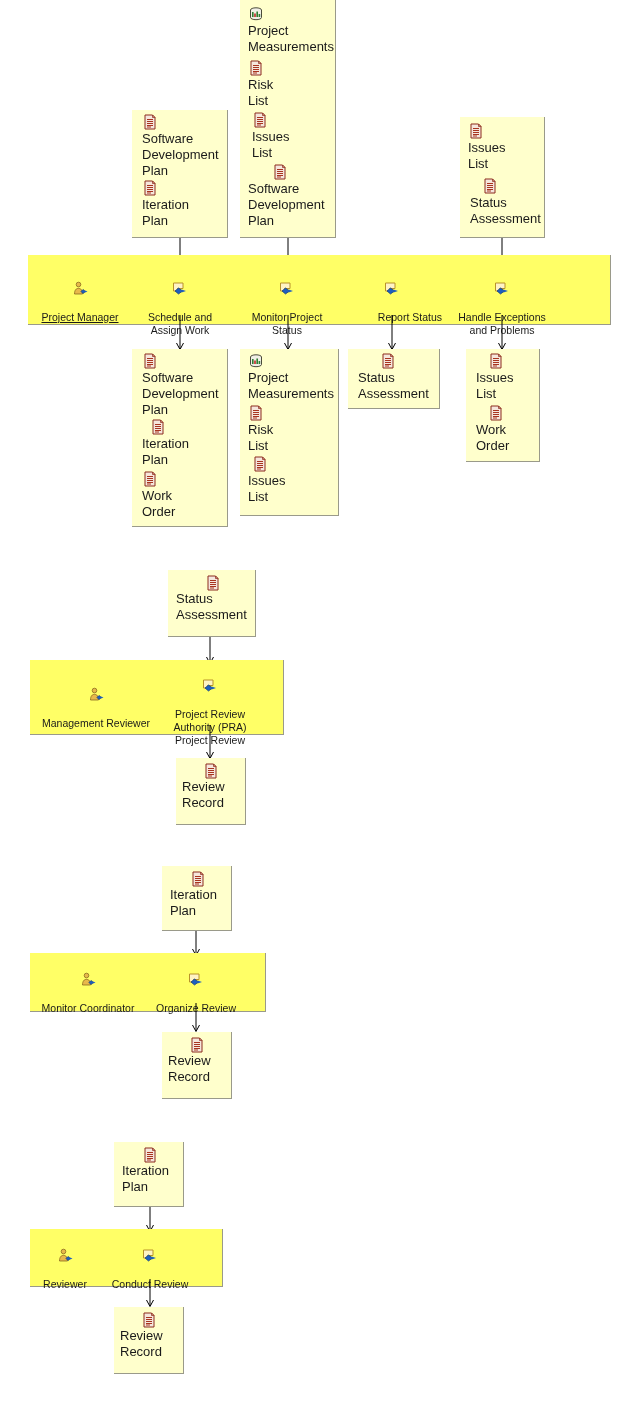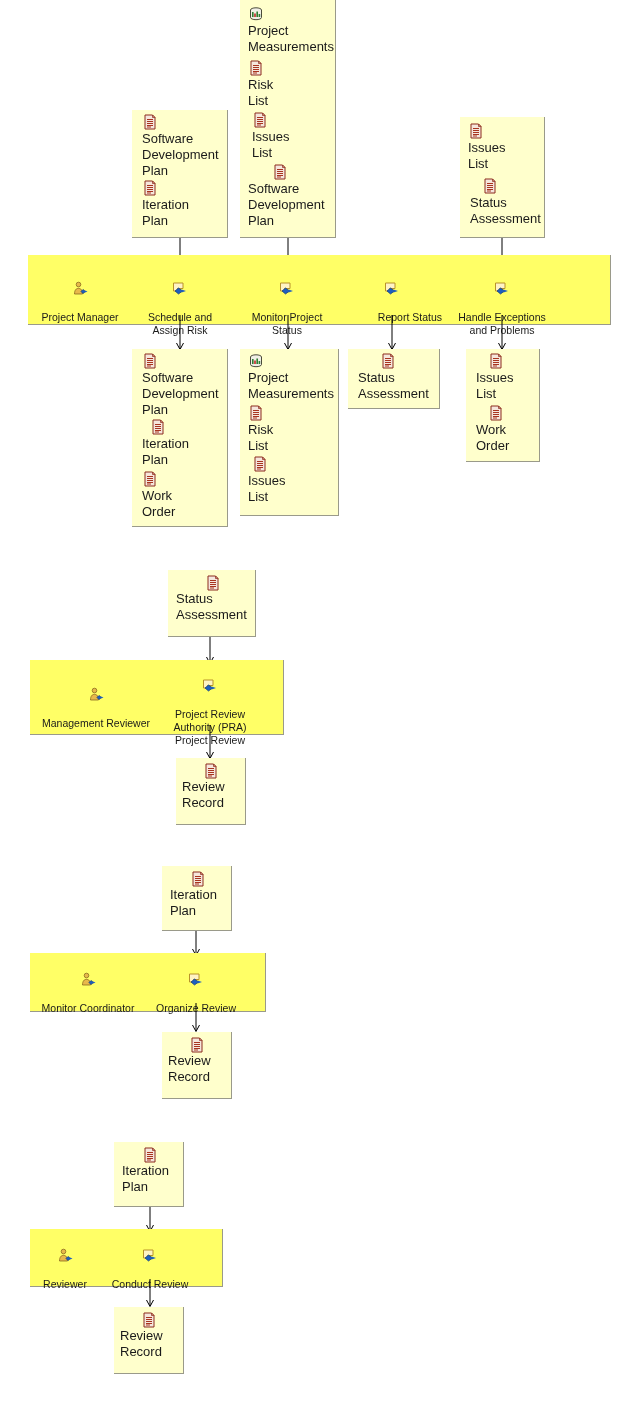--- a/index.html
+++ b/index.html
@@ -234,42 +234,42 @@
     <line x1="180" y1="238" x2="180" y2="269"></line>
     <polyline points="176.5,264 180,270.5 183.5,264"></polyline>
     <line x1="288" y1="238" x2="288" y2="269"></line>
     <polyline points="284.5,264 288,270.5 291.5,264"></polyline>
     <line x1="502" y1="238" x2="502" y2="269"></line>
     <polyline points="498.5,264 502,270.5 505.5,264"></polyline>
   </svg>
 
   <div class="activity-band" style="left:28px; top:255px; width:583px; height:70px;"></div>
 
-  <div class="node" style="left:28px; top:268px; width:104px;">
+  <div class="node" style="left:28px; top:268px; width:104px;text-decoration:underline;">
     <span class="ico">
       <svg width="16" height="16" viewBox="0 0 16 16" style="display:block;margin:0 auto;">
         <circle cx="6.5" cy="3.5" r="2.3" fill="#E8B84B" stroke="#8A6A1E" stroke-width="0.8"></circle>
         <path d="M2.5,13 C2.5,9 4.3,7.3 6.5,7.3 C8.7,7.3 10.5,9 10.5,13 Z" fill="#E8B84B" stroke="#8A6A1E" stroke-width="0.8"></path>
         <polygon points="11,8.5 13.5,10.5 11,12.5 9,10.5" fill="#1F5FBF" stroke="#0E3A7A" stroke-width="0.7"></polygon>
         <polygon points="12.5,9.3 15.5,10.5 12.5,11.7" fill="#1F5FBF"></polygon>
       </svg>
     </span>
     <span class="lbl">Project Manager</span>
   </div>
 
   <div class="node" style="left:130px; top:268px; width:100px;">
     <span class="ico">
       <svg width="16" height="16" viewBox="0 0 16 16" style="display:block;margin:0 auto;">
         <polygon points="1.5,2 11,2 11,7.5 5.5,7.5 5.5,10 1.5,10" fill="#FFF3C4" stroke="#B8922A" stroke-width="1"></polygon>
         <polygon points="6.5,7 10.5,10 6.5,13 3,10" fill="#1F5FBF" stroke="#0E3A7A" stroke-width="0.7"></polygon>
         <polygon points="9.5,8.6 14,10 9.5,11.4" fill="#1F5FBF"></polygon>
       </svg>
     </span>
     <span class="lbl">Schedule and
-Assign Risk</span>
+Assign Work</span>
   </div>
 
   <div class="node" style="left:235px; top:268px; width:104px;">
     <span class="ico">
       <svg width="16" height="16" viewBox="0 0 16 16" style="display:block;margin:0 auto;">
         <polygon points="1.5,2 11,2 11,7.5 5.5,7.5 5.5,10 1.5,10" fill="#FFF3C4" stroke="#B8922A" stroke-width="1"></polygon>
         <polygon points="6.5,7 10.5,10 6.5,13 3,10" fill="#1F5FBF" stroke="#0E3A7A" stroke-width="0.7"></polygon>
         <polygon points="9.5,8.6 14,10 9.5,11.4" fill="#1F5FBF"></polygon>
       </svg>
     </span>

